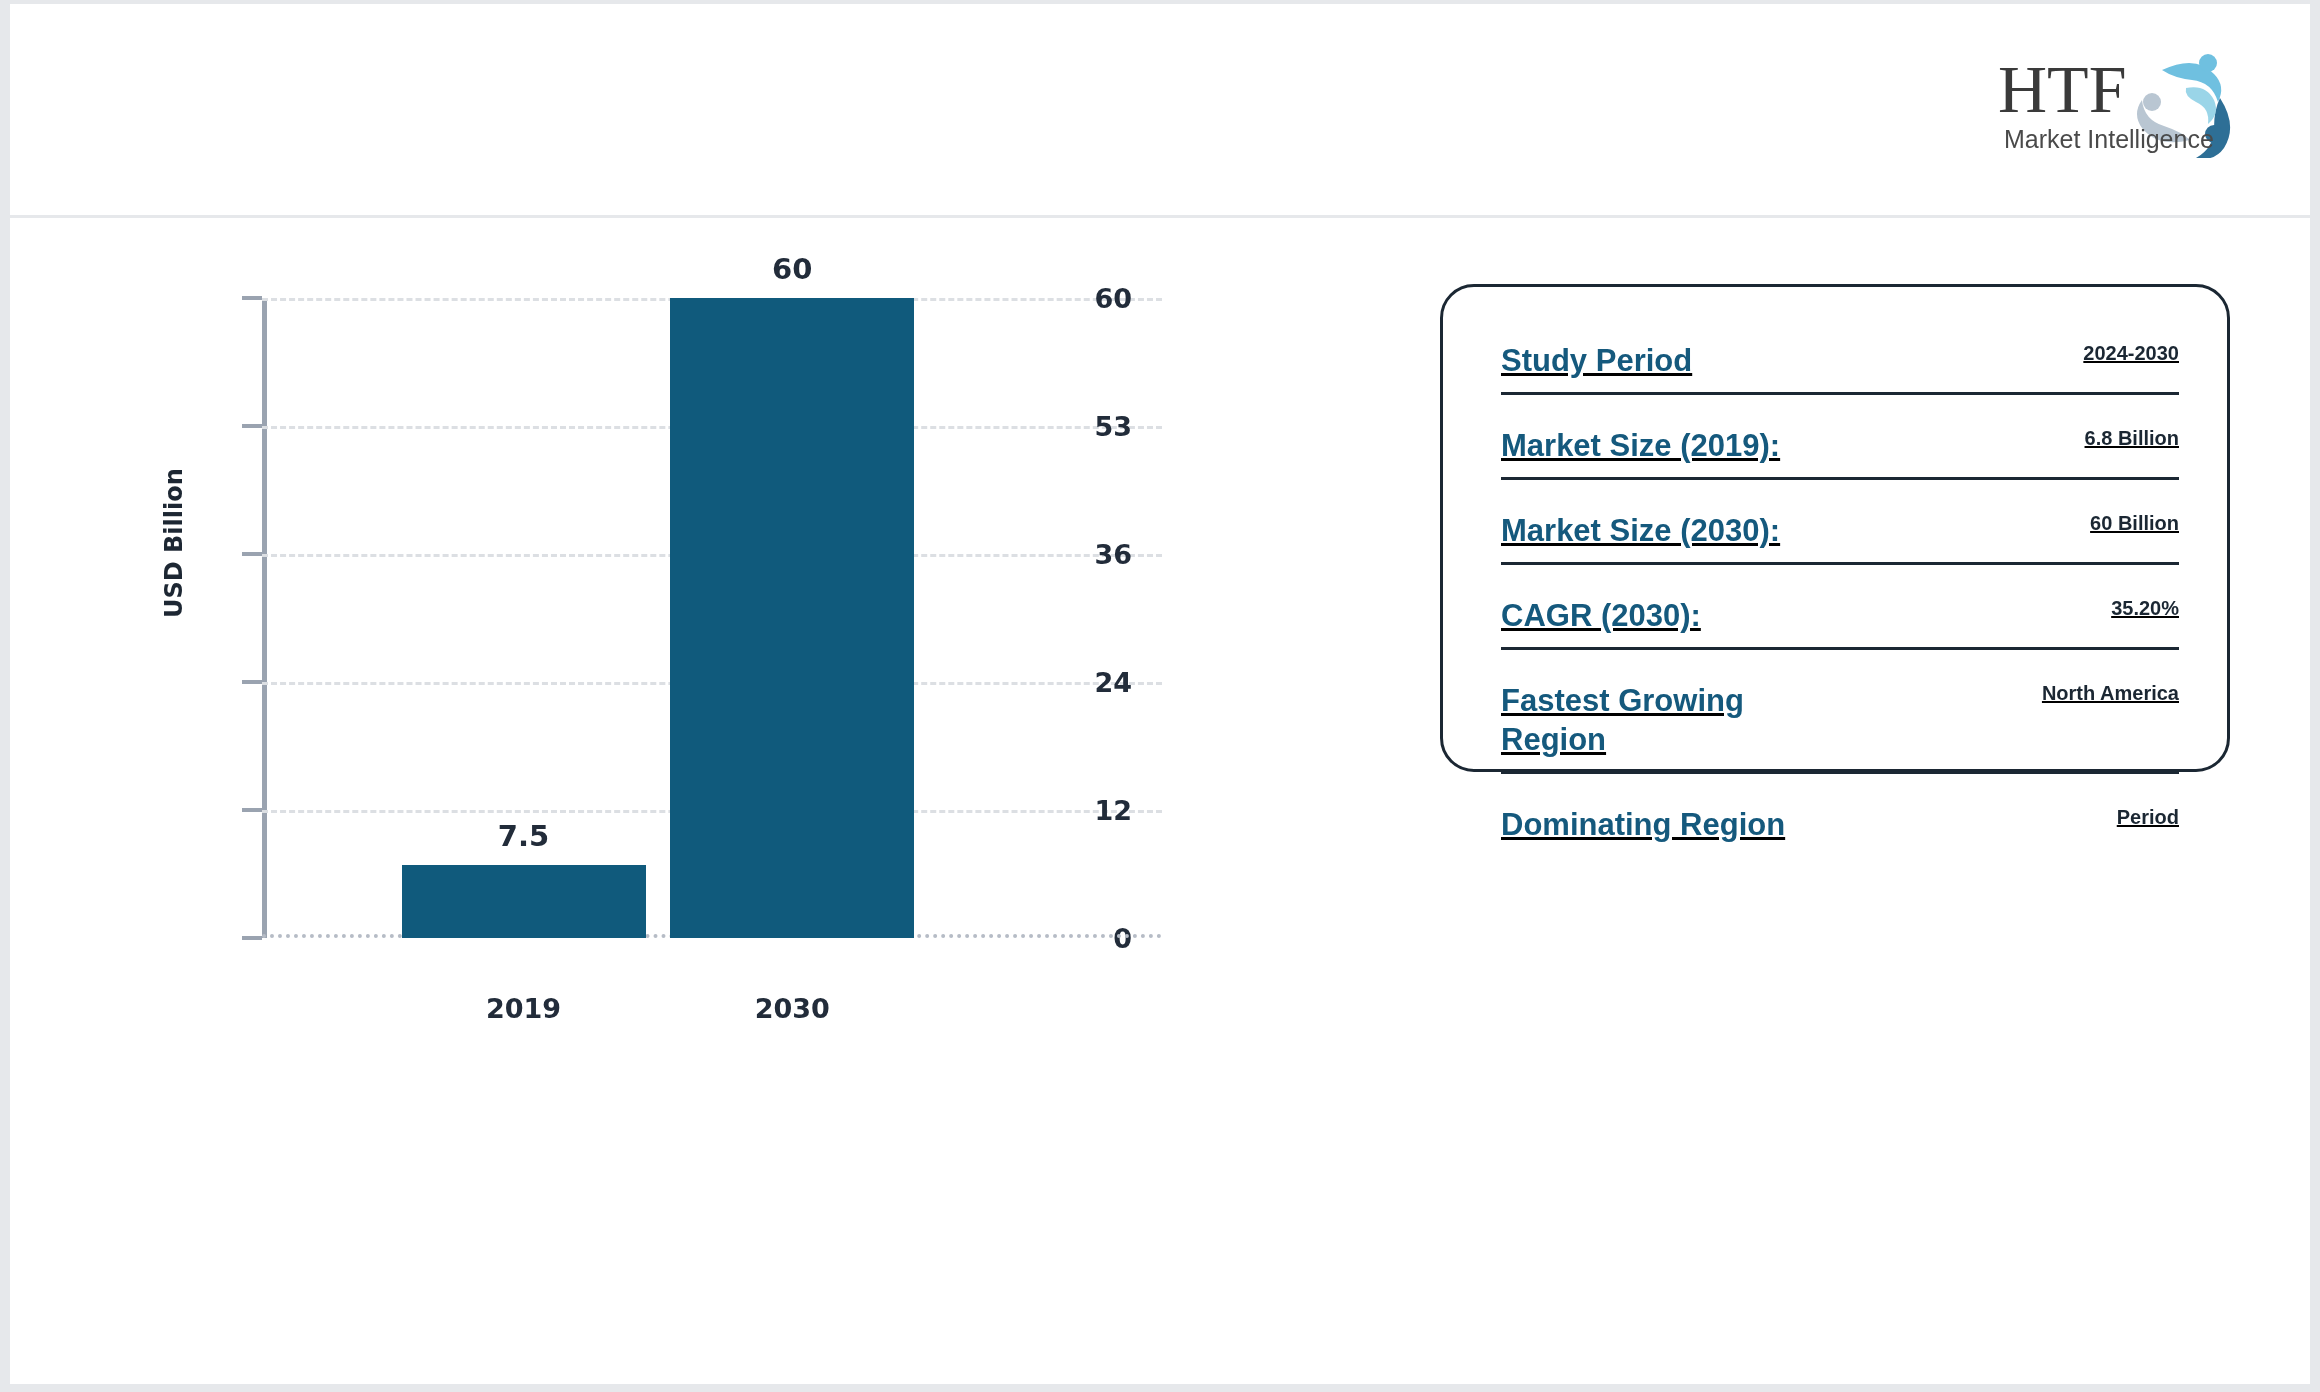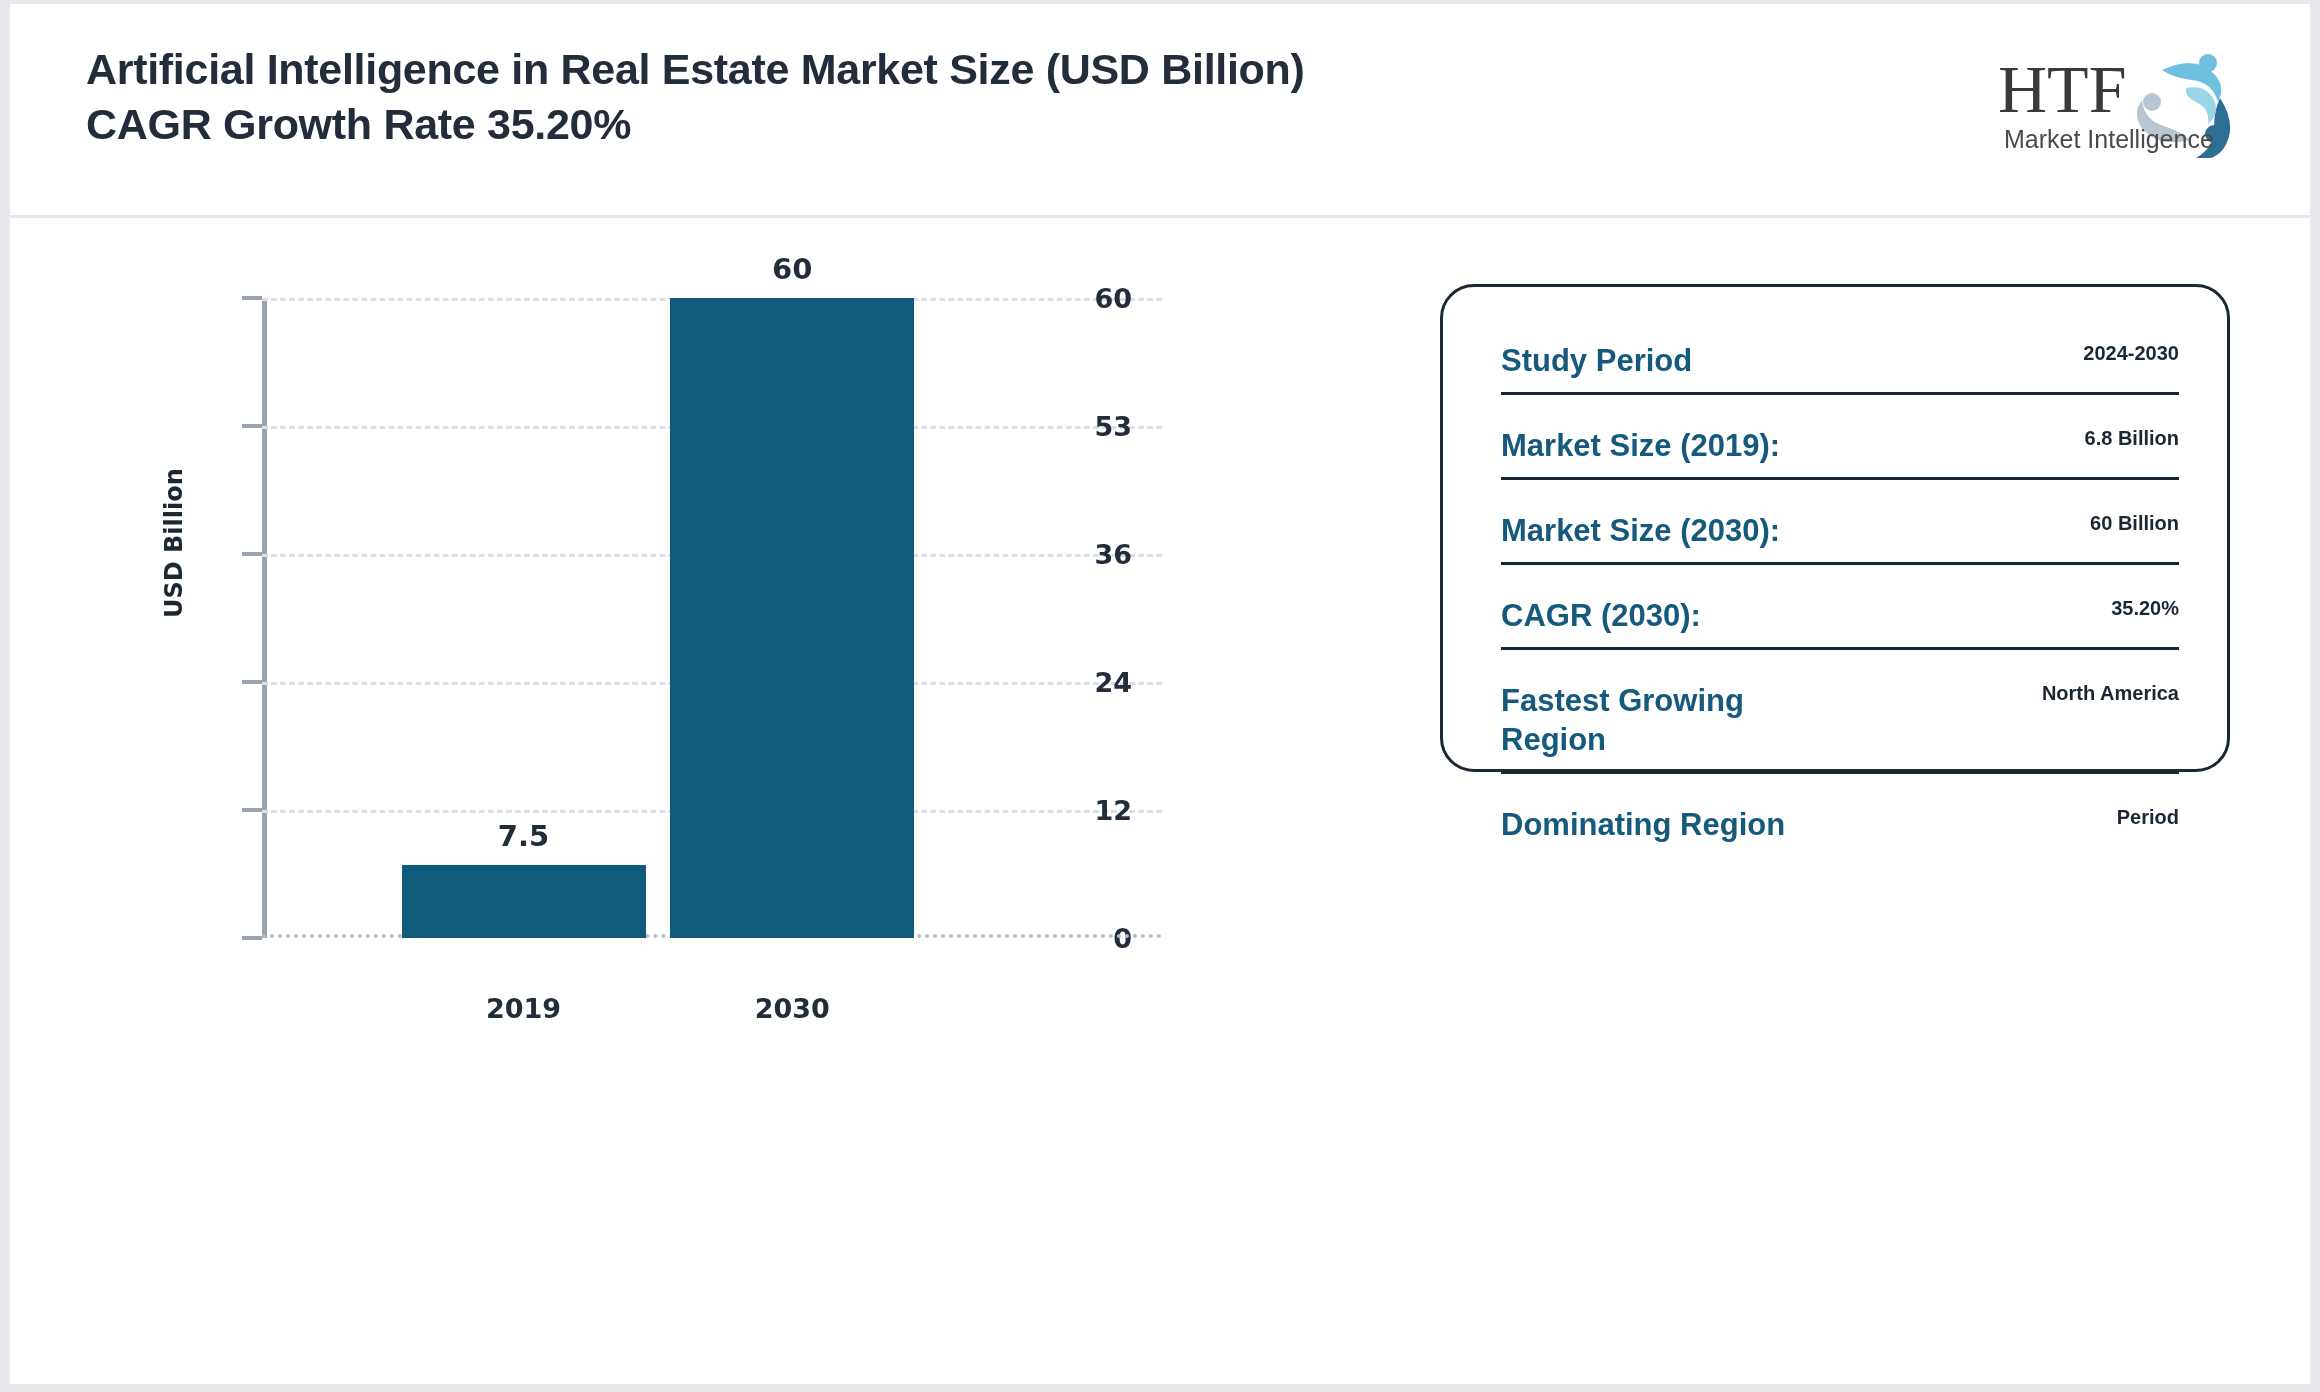--- a/index.html
+++ b/index.html
@@ -172,20 +172,21 @@
     top: 48px;
     right: 48px;
   }
 
   .info-row {
     display: flex;
     align-items: flex-start;
     justify-content: space-between;
     padding: 6px 0 12px 0;
     gap: 24px;
+    text-decoration: underline;
   }
 
   .info-row + .info-row {
     border-top: 3px solid #1b2733;
     padding-top: 31px;
   }
 
   .info-label {
     font-size: 31px;
     font-weight: bold;
@@ -202,21 +203,20 @@
     text-align: right;
     max-width: 330px;
   }
 </style>
 </head>
 <body>
 
 <div class="page-card">
 
   <div class="header">
-    <div class="title">Artificial Intelligence in Real Estate Market Size (USD Billion) CAGR Growth Rate 35.20%</div>
 
     <div class="logo">
       <svg viewBox="0 0 260 118" width="260" height="118">
 
         <g fill="#3a3a3a" font-family="'Liberation Serif', serif" font-size="68">
           <text x="4" y="72">HTF</text>
         </g>
 
         <g>
           <path d="M168 30 q34 -16 52 4 q12 12 4 28 q-6 -20 -26 -22 q-18 -2 -30 -10 z" fill="#6fc0e0"></path>

